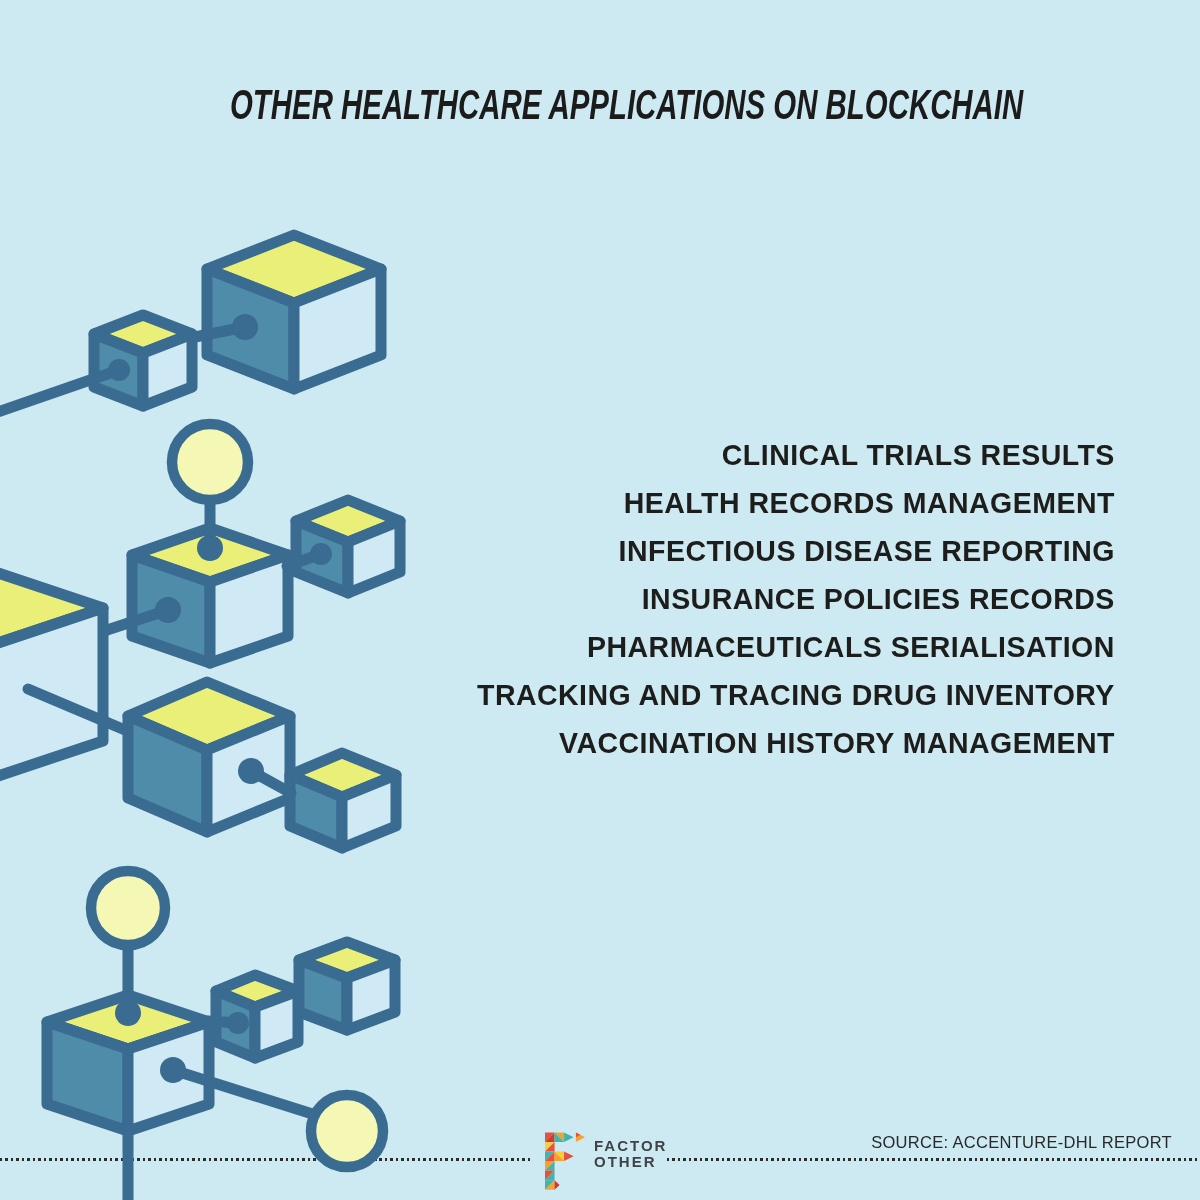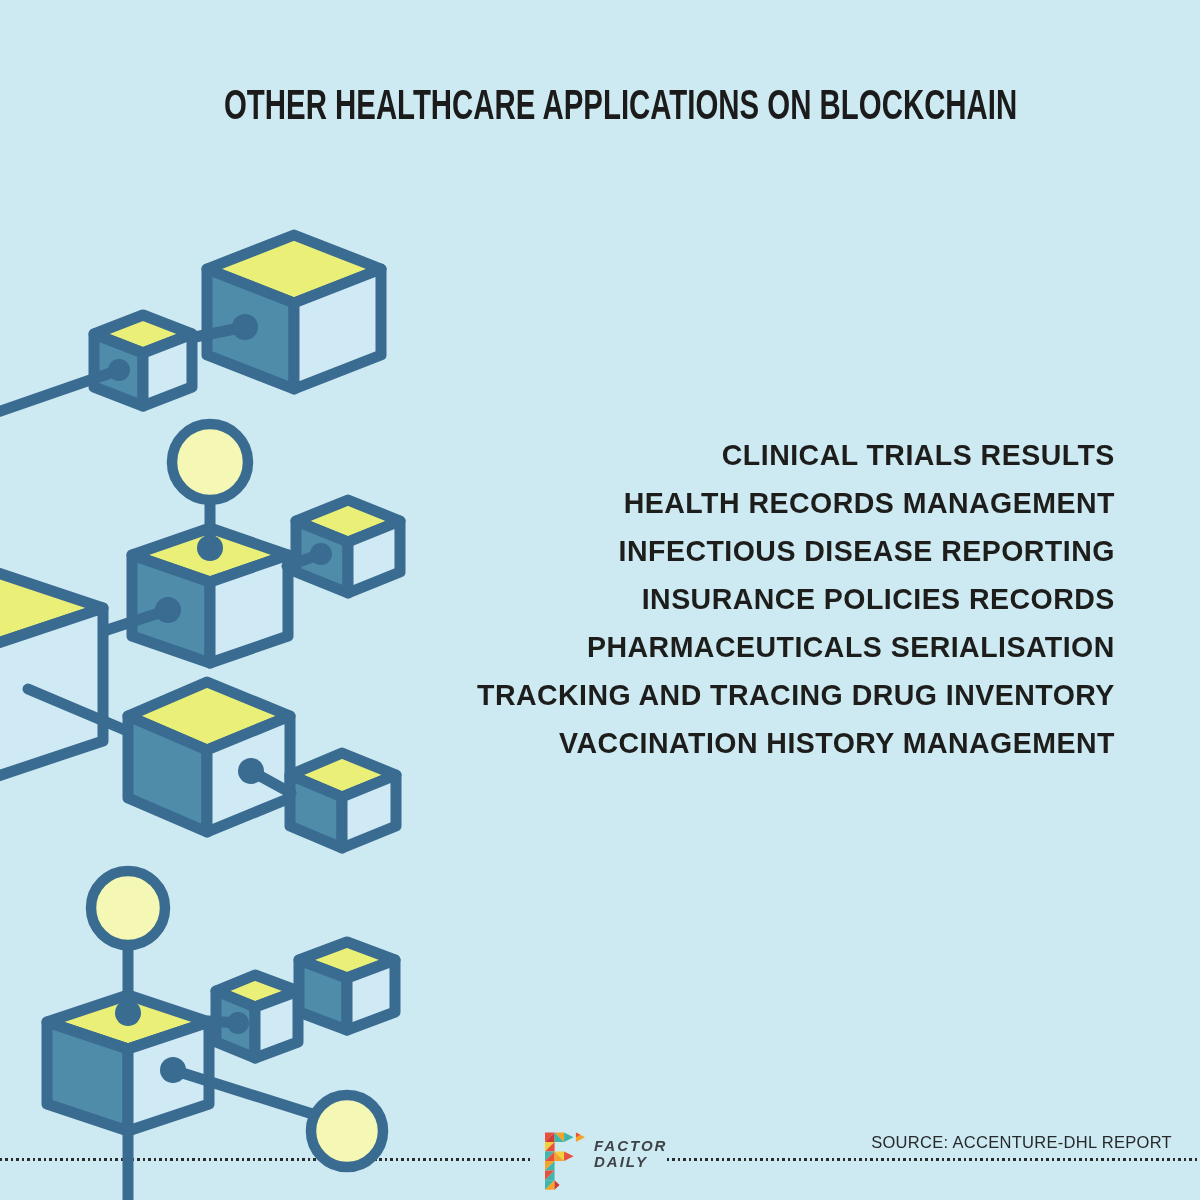--- a/index.html
+++ b/index.html
@@ -6,20 +6,22 @@
   #canvas{
     position:relative;
     width:1200px;height:1200px;
     background:#cdeaf2;
     overflow:hidden;
     font-family:"Liberation Sans", sans-serif;
   }
   
   #title-wrap{
     position:absolute;left:54px;top:84px;width:1146px;
+    text-align:center;
+    font-style:italic;
   }
   #title{
     display:inline-block;
     font-size:42px;font-weight:bold;color:#1b1b1b;
     letter-spacing:0px;white-space:nowrap;
     transform:scaleX(0.70);transform-origin:center top;
     line-height:42px;
   }
   #app-list{
     position:absolute;left:477px;top:431px;text-align:right;
@@ -35,21 +37,21 @@
     background:repeating-linear-gradient(90deg,#2b2b2b 0 2.5px,transparent 2.5px 5.5px);
   }
   #dash-left{left:0;width:532px;}
   #dash-right{left:667px;width:533px;}
   #logo{position:absolute;left:545px;top:1130px;width:40px;height:63px;}
   #logo-text{
     position:absolute;left:594px;top:1138px;
     color:#3e4347;font-weight:bold;font-size:15px;letter-spacing:2px;
     line-height:15px;
   }
-  #logo-text .lt{margin-bottom:1px;font-style:italic;}
+  #logo-text .lt{margin-bottom:1px;}
   #source{
     position:absolute;right:28px;top:1133px;
     font-size:16.5px;color:#26282a;letter-spacing:0.3px;text-align:center;
   }
   
   #blocks{position:absolute;left:0;top:0;pointer-events:none;}
   .face-top{fill:#e9ef77;}
   .face-left{fill:#4e8caa;}
   .face-right{fill:#cfeaf4;}
   #blocks polygon{stroke:#3a6b91;stroke-width:11;stroke-linejoin:round;}
@@ -100,21 +102,21 @@
     <path d="M21,0 L31.5,5.25 L21,10.5 Z" fill="#3fb5ab"></path>
     <path d="M34,0 L44,5.25 L34,10.5 Z" fill="#f5a42a"></path>
     <path d="M34,0 L39,2.6 L34,5.25 Z" fill="#e8503e"></path>
 
     <path d="M10.5,21 L21,21 L21,31.5 Z" fill="#f3cf3a"></path>
       <path d="M10.5,21 L21,31.5 L10.5,31.5 Z" fill="#f5a42a"></path>
     <path d="M21,21 L31.5,26.25 L21,31.5 Z" fill="#e8503e"></path>
   </svg>
   <div id="logo-text">
     <div class="lt">FACTOR</div>
-    <div class="lt">DAILY</div>
+    <div class="lt">OTHER</div>
   </div>
 
   <div id="source">SOURCE: ACCENTURE-DHL REPORT</div>
 
   <svg id="blocks" width="1200" height="1200" viewBox="0 0 1200 1200" aria-hidden="true">
 
     <g>
       <polygon class="face-top" points="-62,553 103,608 -62,663 -227,608"></polygon>
       <polygon class="face-left" points="-227,608 -62,663 -62,796 -227,741"></polygon>
       <polygon class="face-right" points="-62,663 103,608 103,741 -62,796"></polygon>

